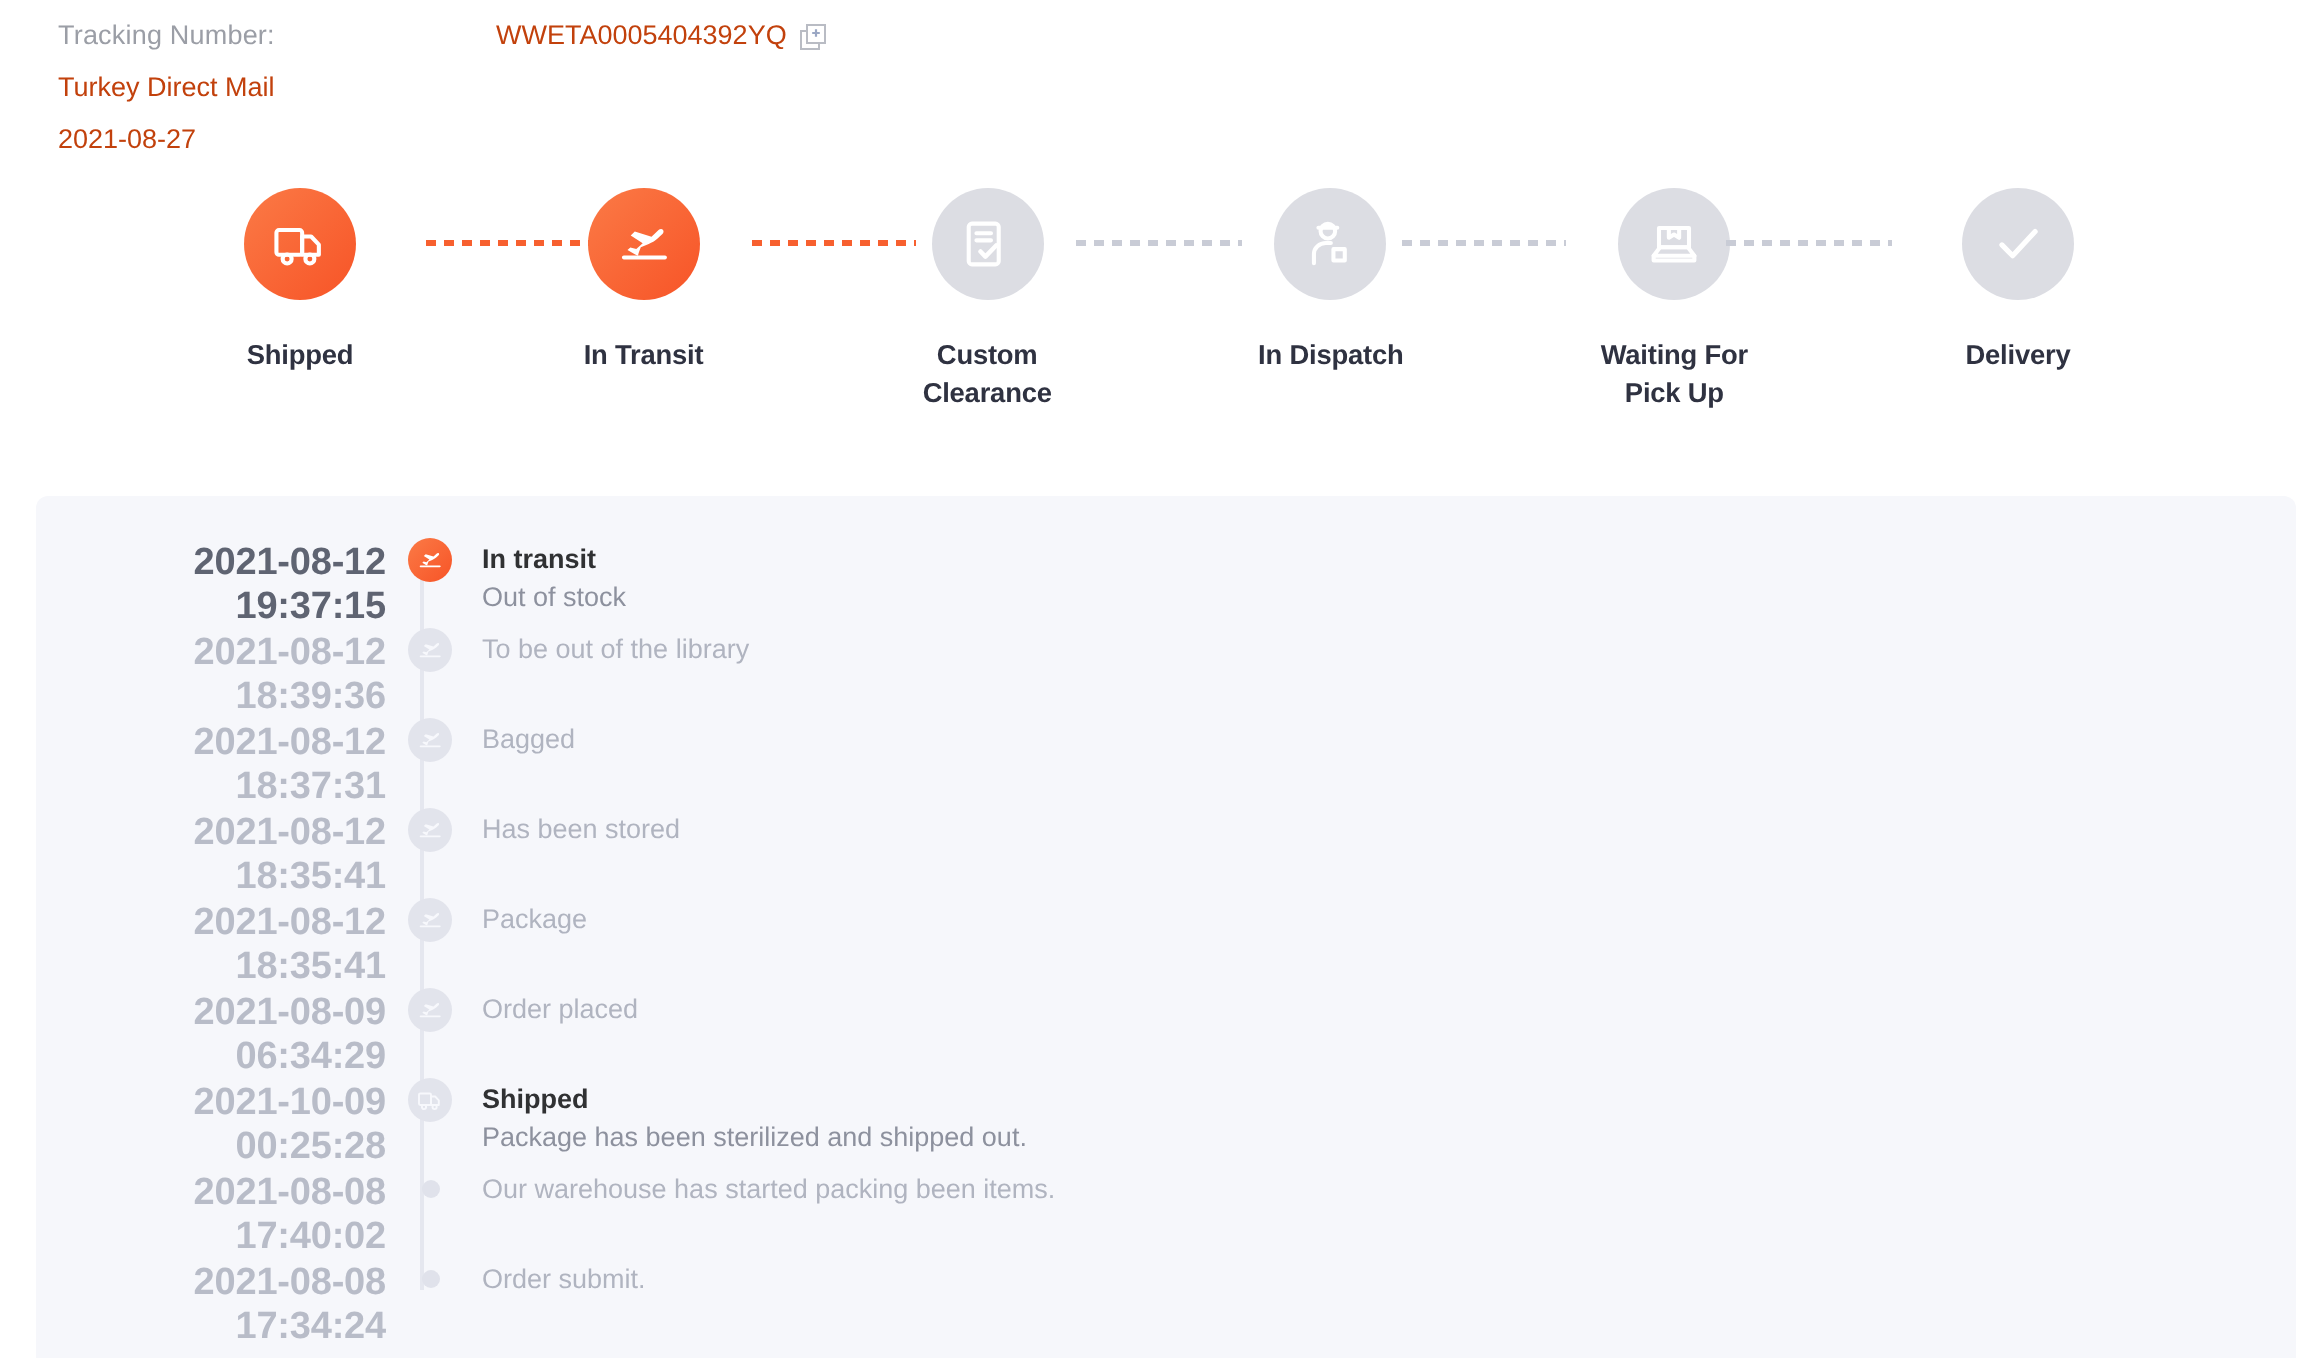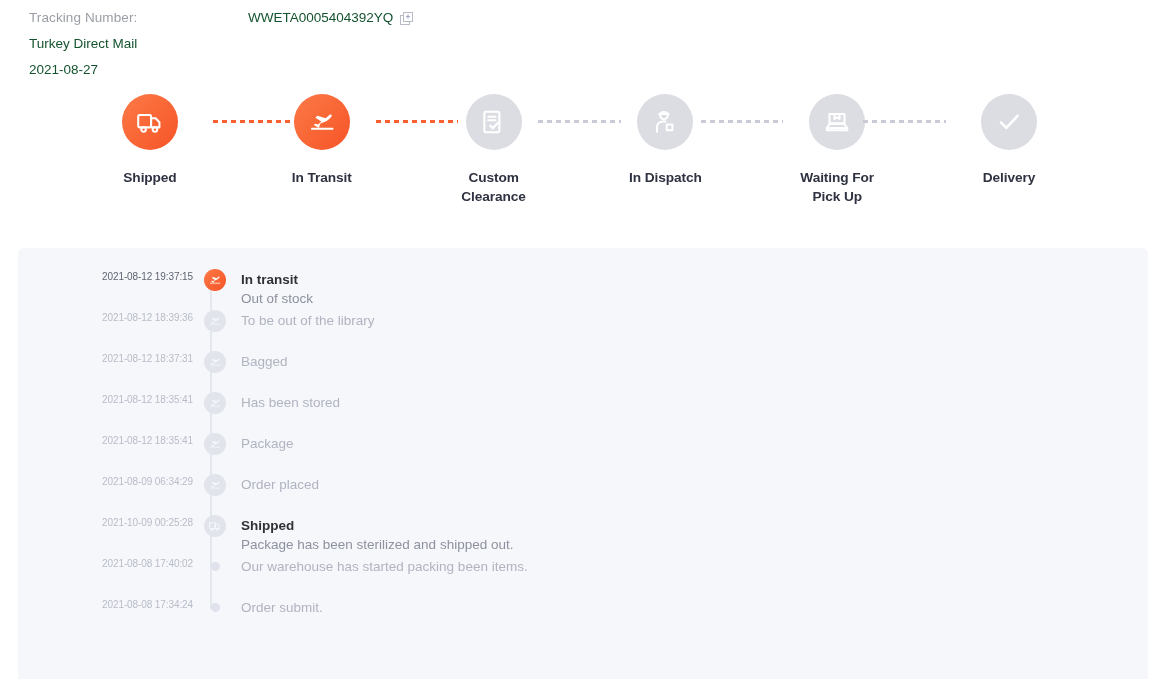--- a/index.html
+++ b/index.html
@@ -15,21 +15,21 @@
   .info { padding: 10px 0 0 29px; }
   .info-row { display: flex; align-items: baseline; height: 26px; }
   .info-label {
     width: 219px;
     font-size: 13.5px;
     color: #9b9ea6;
     letter-spacing: .1px;
   }
   .info-value {
     font-size: 13.5px;
-    color: #14532d;
+    color: #c2410c;
     display: flex;
     align-items: center;
     gap: 7px;
   }
   .copy-icon {
     display: inline-flex;
     width: 13px; height: 13px;
     position: relative;
     cursor: pointer;
     transform: translateY(1px);
@@ -111,25 +111,26 @@
   }
   .tl-item {
     position: relative;
     display: flex;
     align-items: flex-start;
     min-height: 41px;
   }
   .tl-time {
     width: 175px;
     text-align: right;
-    font-size: 10px;
+    font-size: 19px;
     color: #b8bcc8;
     padding-top: 1px;
     flex: none;
     letter-spacing: -.1px;
+    font-weight: bold;
   }
   .tl-item.current .tl-time { color: #5f6472; }
   .tl-marker {
     width: 44px;
     flex: none;
     display: flex;
     justify-content: center;
     position: relative;
     z-index: 2;
   }

